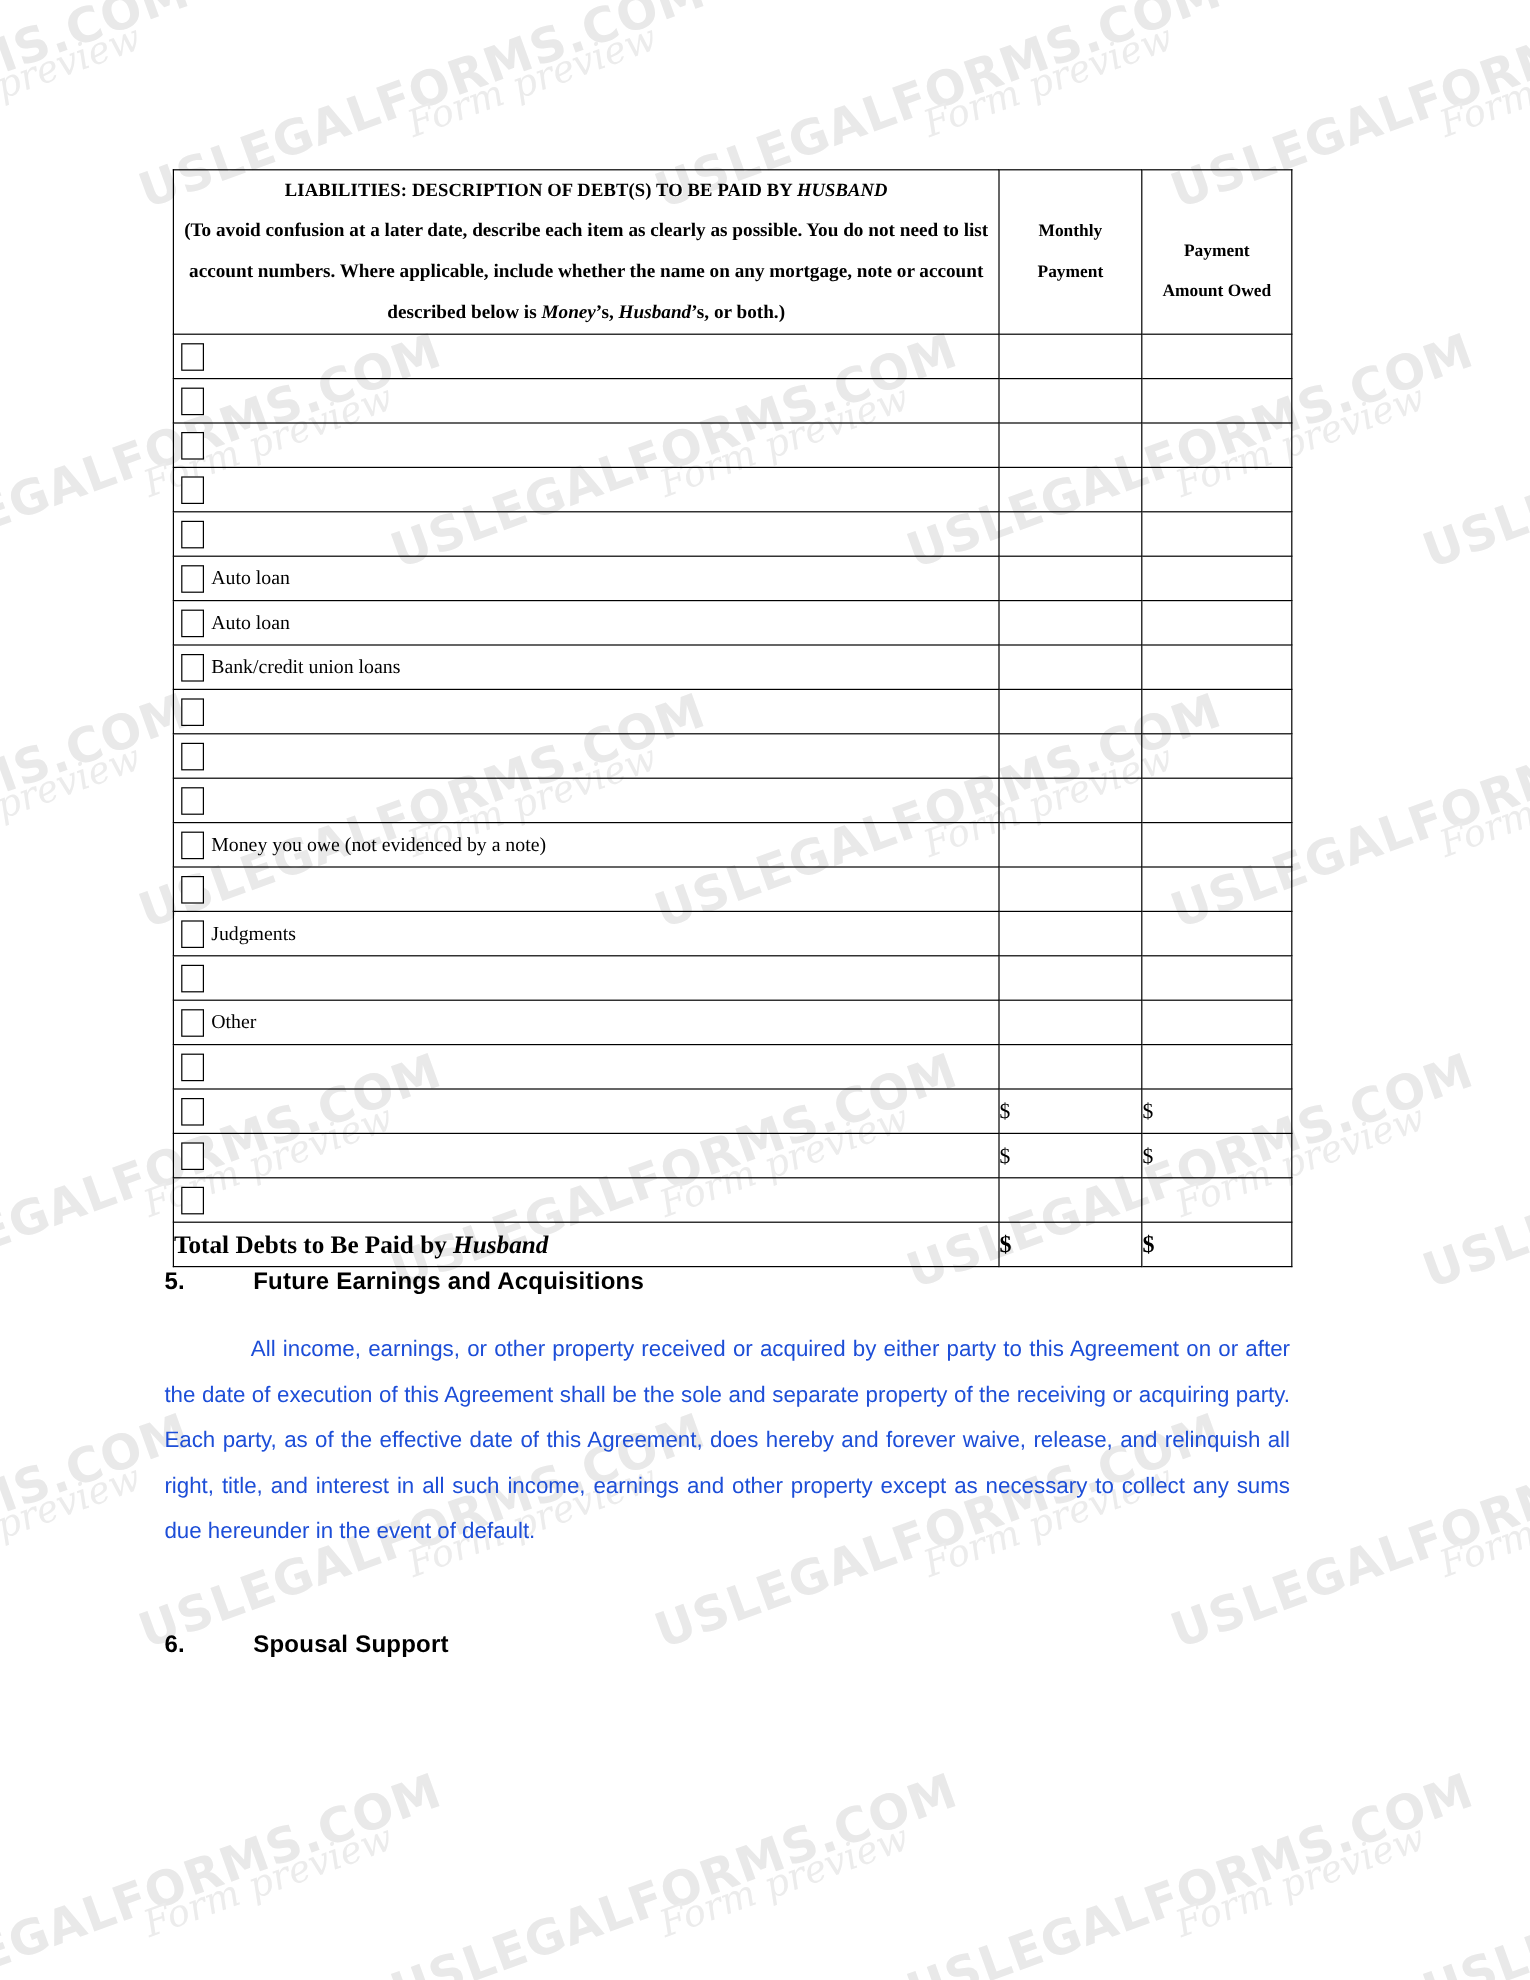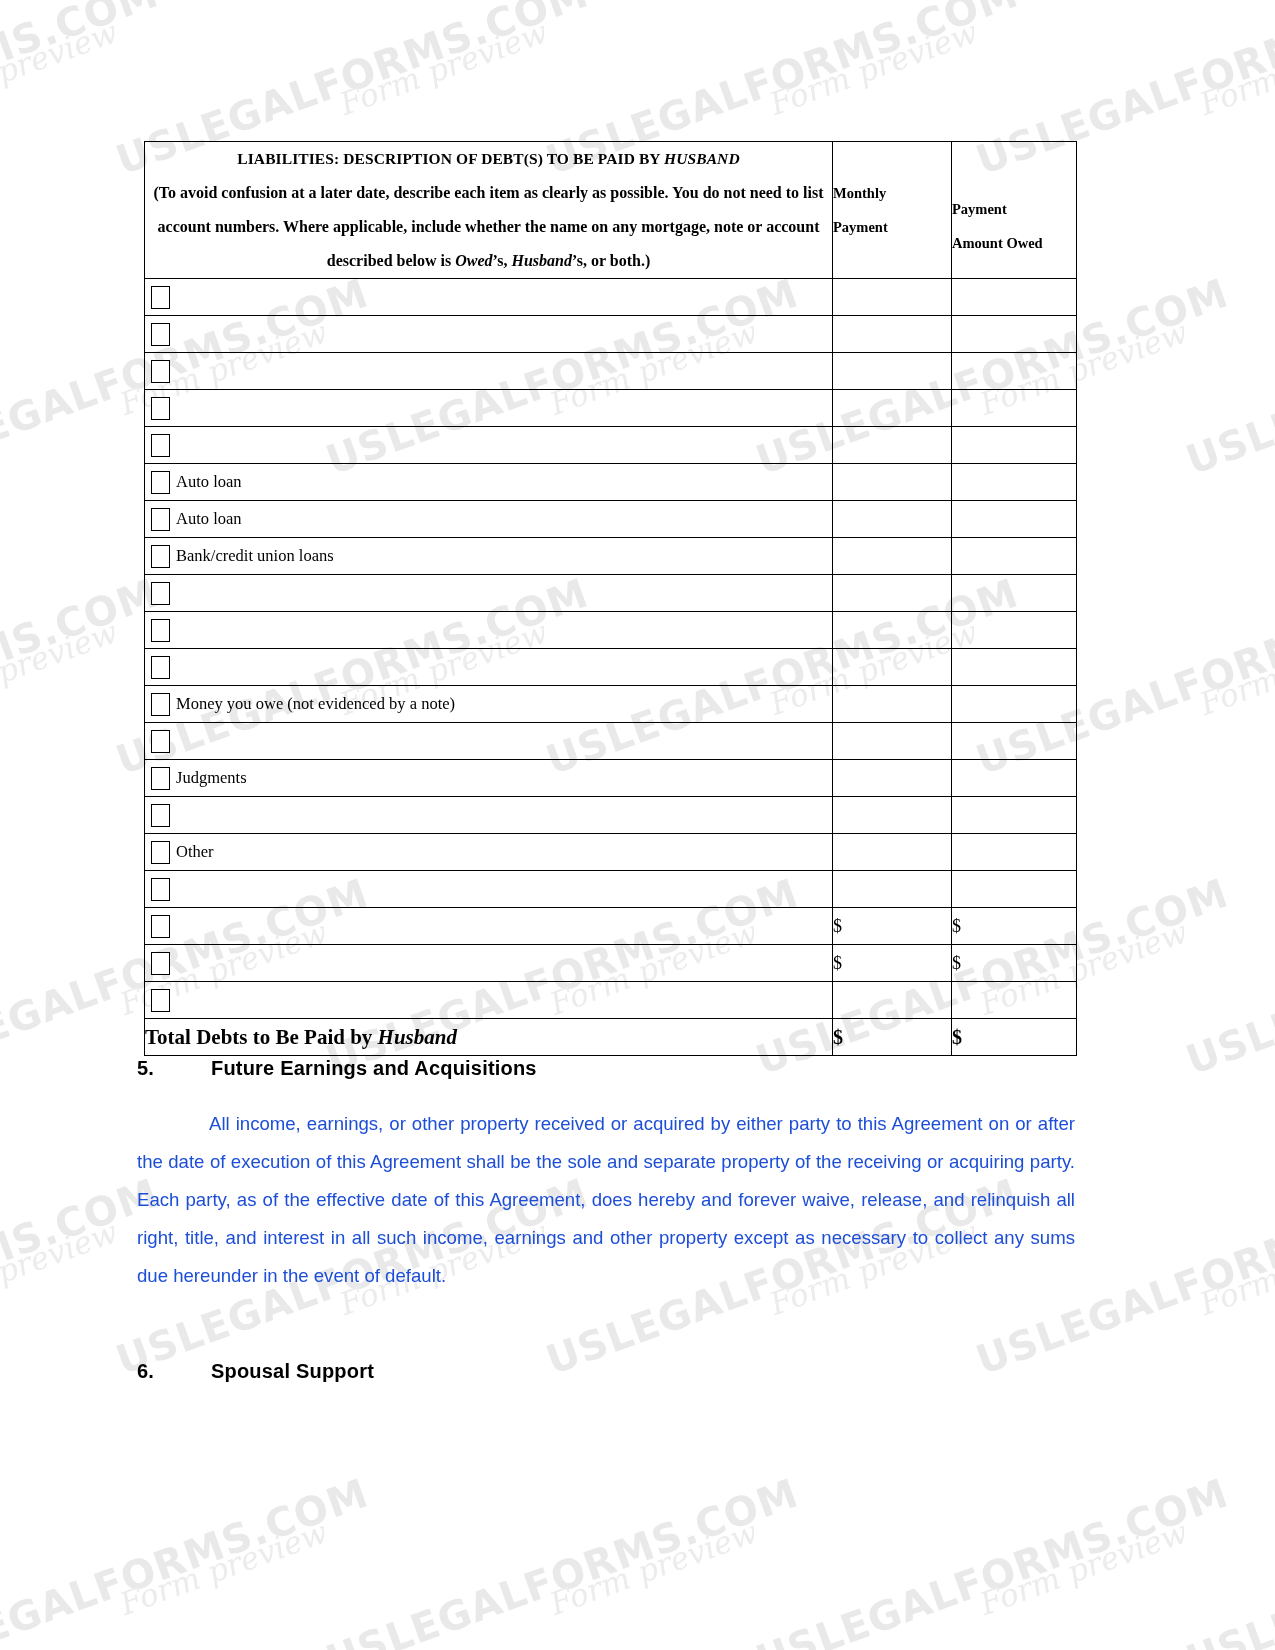--- a/index.html
+++ b/index.html
@@ -84,20 +84,21 @@
     font-size: 15.5px;
     letter-spacing: .1px;
   }
   .hdr-desc .sub-line {
     font-size: 16px;
     text-align: center;
   }
   .hdr-desc i { font-style: italic; }
 
   .hdr-col {
+    text-align: center;
     font-weight: bold;
     font-size: 14.5px;
     line-height: 34px;
     vertical-align: top;
     padding-top: 17px;
   }
   .hdr-col.owed { padding-top: 31px; }
 
   
   .row-cell {
@@ -224,21 +225,21 @@
       <col class="col-desc">
         <col class="col-month">
         <col class="col-owed">
     </colgroup>
     <tbody>
       <tr>
         <td class="hdr-desc">
           <div class="title-line"><span>LIABILITIES:  DESCRIPTION OF DEBT(S) TO BE PAID BY </span><i>HUSBAND</i></div>
           <div class="sub-line">(To avoid confusion at a later date, describe each item as clearly as possible.  You do not need to list</div>
           <div class="sub-line">account numbers.  Where applicable, include whether the name on any mortgage, note or account</div>
-          <div class="sub-line"><span>described below is </span><i>Owed</i><span>’s, </span><i>Husband</i><span>’s, or both.)</span></div>
+          <div class="sub-line"><span>described below is </span><i>Money</i><span>’s, </span><i>Husband</i><span>’s, or both.)</span></div>
         </td>
         <td class="hdr-col">
           <div>Monthly</div>
           <div>Payment</div>
         </td>
         <td class="hdr-col owed">
           <div>Payment</div>
           <div>Amount Owed</div>
         </td>
       </tr>

